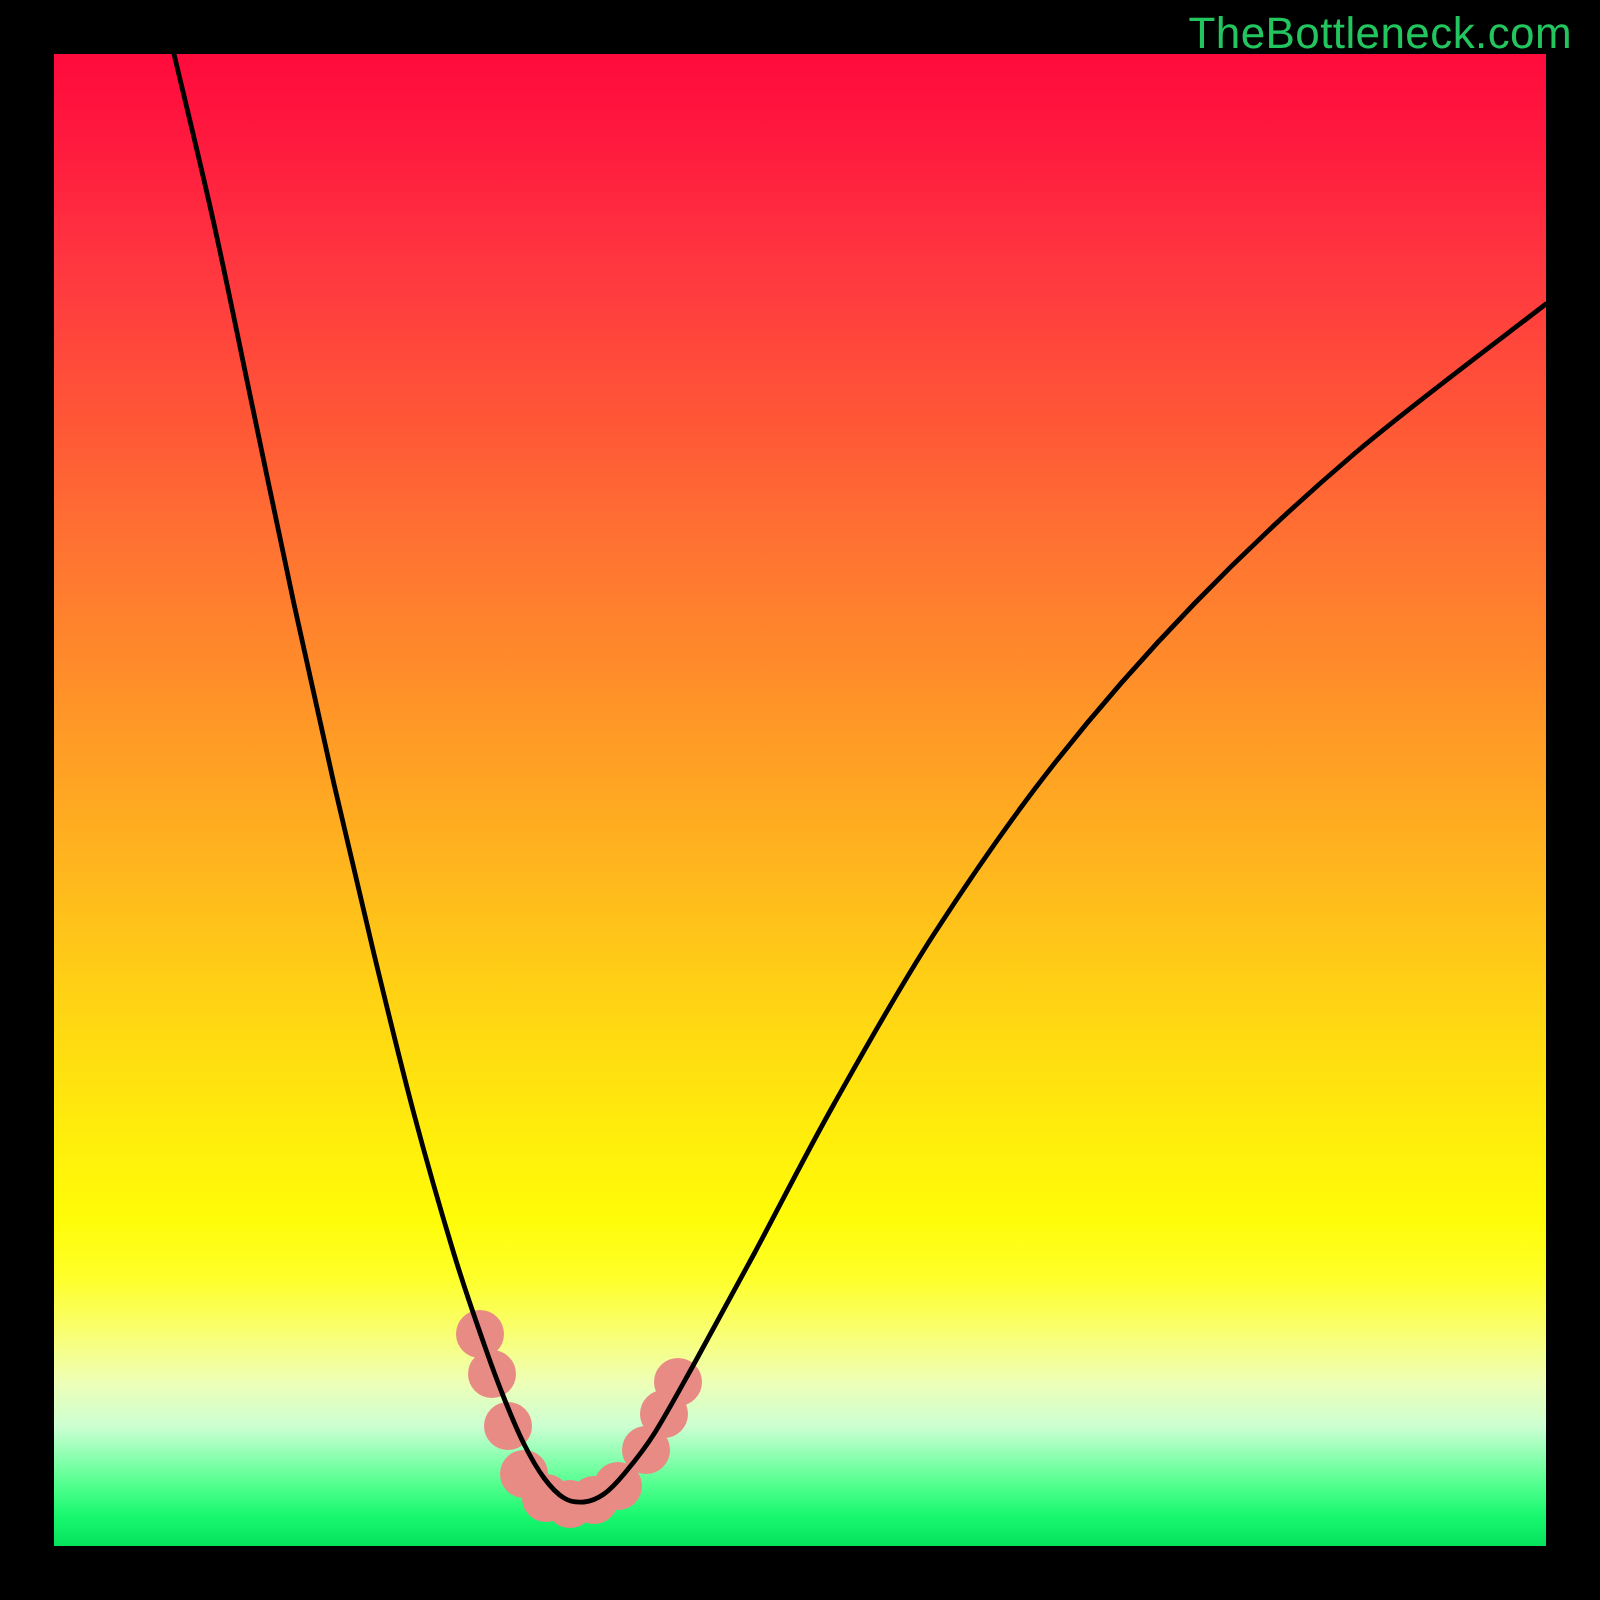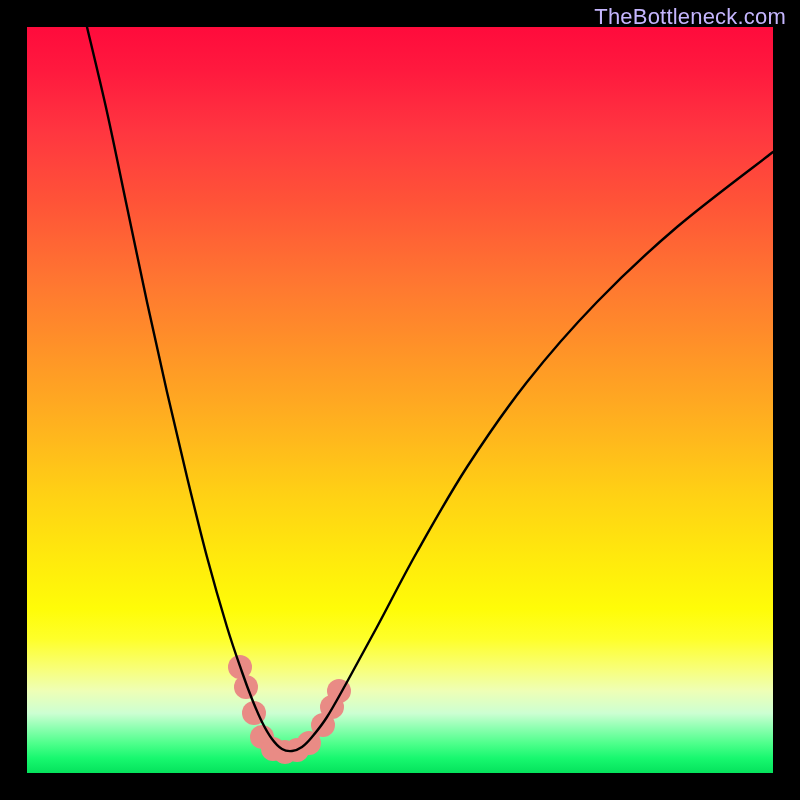--- a/index.html
+++ b/index.html
@@ -52,21 +52,21 @@
   .curve {
     position: absolute;
     inset: 0;
     width: 746px;
     height: 746px;
   }
   .watermark {
     position: absolute;
     top: 4px;
     right: 14px;
-    color: #c4b5fd;
+    color: #22c55e;
     font-size: 22px;
     font-weight: 500;
     letter-spacing: 0.2px;
     user-select: none;
   }
 </style>
 </head>
 <body>
 
 <div class="frame">

